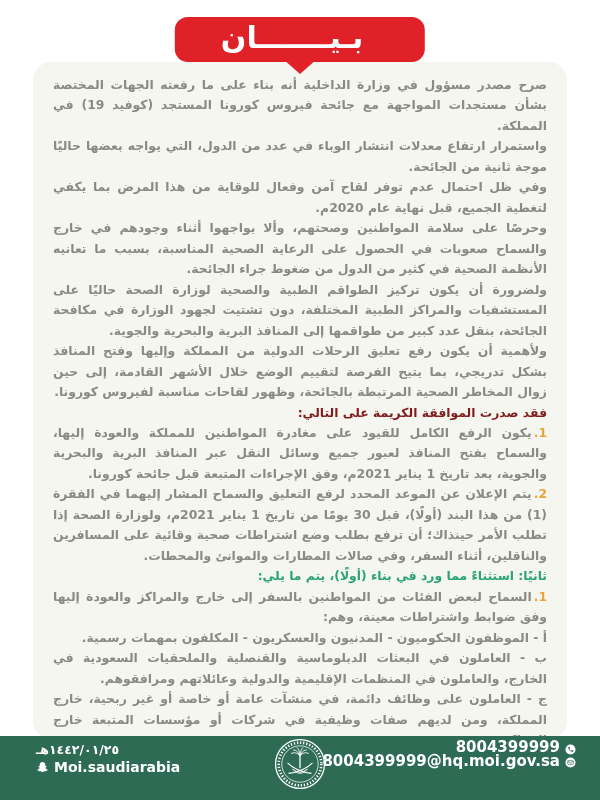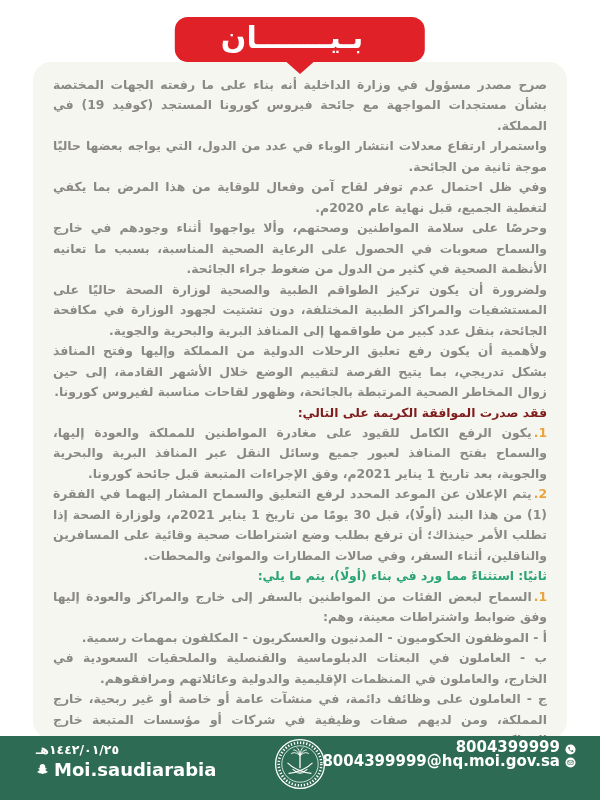--- a/index.html
+++ b/index.html
@@ -41,21 +41,21 @@
   .footer{
     position:absolute;left:0;bottom:0;width:600px;height:64px;
     background:#2d6b54;color:#ffffff;z-index:2;
   }
   .footer-left{
     position:absolute;left:36px;top:6px;text-align:left;direction:rtl;
   }
   .date-line{font-size:12.5px;font-weight:bold;letter-spacing:.5px;}
   .social-line{
     direction:ltr;display:flex;align-items:center;gap:5px;
-    font-size:18px;font-weight:bold;margin-top:2px;
+    font-size:14px;font-weight:bold;margin-top:2px;
   }
   .footer-right{position:absolute;right:24px;top:5px;}
   .contact-row{
     direction:ltr;display:flex;align-items:flex-end;justify-content:flex-end;
     gap:5px;font-size:15px;line-height:13.5px;font-weight:bold;
   }
   .footer-emblem{
     position:absolute;left:50%;top:2px;transform:translateX(-50%);
   }
   .icon-svg{display:block;}

